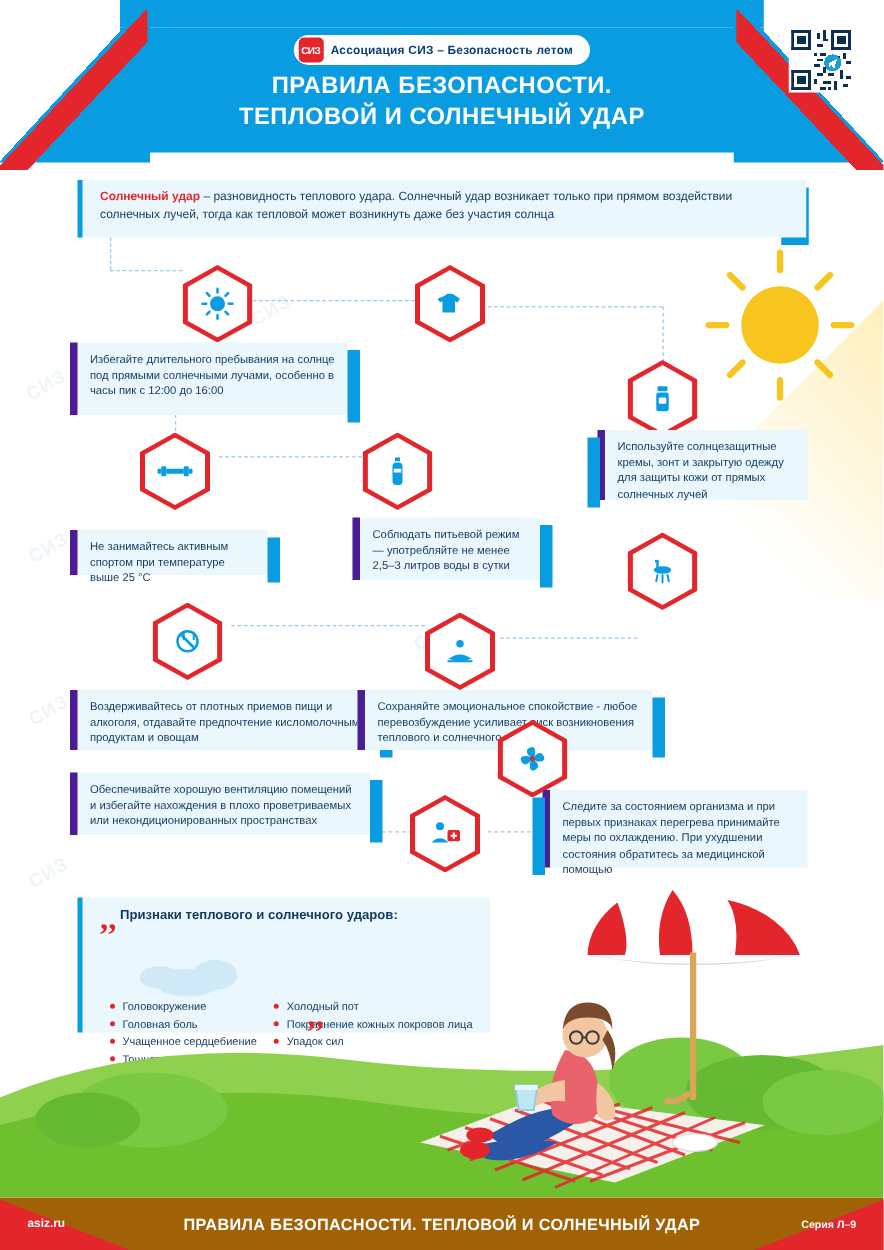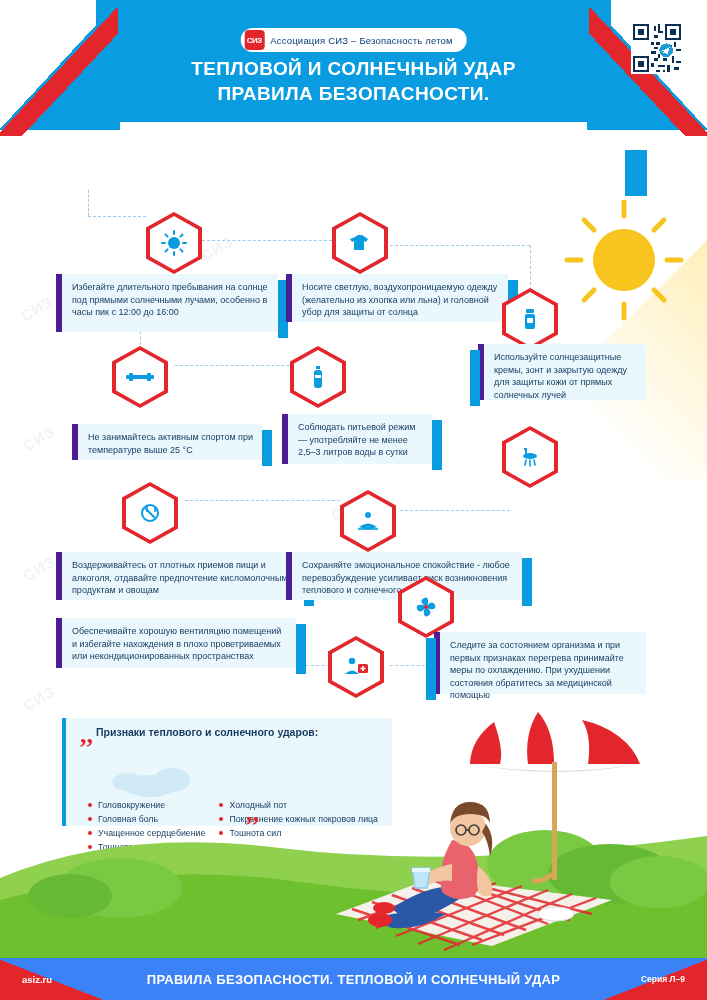--- a/index.html
+++ b/index.html
@@ -49,21 +49,21 @@
     height: 24px; background: #ffffff; border-radius: 12px;
     display: flex; align-items: center; gap: 6px; padding: 0 14px 0 4px;
     white-space: nowrap;
   }
   .assoc-logo {
     width: 20px; height: 20px; border-radius: 4px;
     background: #e3262c; position: relative; flex: none;
     display: flex; align-items: center; justify-content: center;
   }
   .assoc-logo span { color: #fff; font-size: 8px; font-weight: bold; letter-spacing: -0.5px;}
-  .assoc-text { color: #0a3e7a; font-size: 9.5px; font-weight: normal; letter-spacing: .2px; }
+  .assoc-text { color: #0a3e7a; font-size: 9.5px; font-weight: bold; letter-spacing: .2px; }
 
   .poster-title {
     position: absolute; top: 56px; left: 0; width: 707px;
     text-align: center; color: #ffffff; font-weight: bold;
     font-size: 19px; line-height: 25px; letter-spacing: .4px;
   }
   .qr {
     position: absolute; top: 22px; right: 24px; width: 52px; height: 52px;
     background: #ffffff; padding: 2px;
   }
@@ -154,21 +154,21 @@
     position: absolute; color: #e3262c; font-size: 26px;
     font-family: "Liberation Serif", serif; font-weight: bold;
   }
 
   
   .scene { position: absolute; left: 0; bottom: 42px; width: 707px; height: 290px; overflow: hidden; }
 
   
   .footer {
     position: absolute; bottom: 0; left: 0; width: 707px; height: 42px;
-    background: #3b82f6; color: #fff;
+    background: #a16207; color: #fff;
     display: flex; align-items: center; justify-content: center;
   }
   .footer-title { font-size: 13px; font-weight: bold; letter-spacing: .3px; }
   .footer-left {
     position: absolute; left: 22px; top: 50%; transform: translateY(-50%);
     font-size: 9.5px; font-weight: bold; color: #ffffff;
   }
   .footer-right {
     position: absolute; right: 22px; top: 50%; transform: translateY(-50%);
     font-size: 8.5px; font-weight: bold; color: #ffffff;
@@ -203,22 +203,22 @@
   </div>
 
   <div class="assoc-badge">
     <span class="assoc-logo">
         <span>СИЗ</span>
       </span>
     <span class="assoc-text">Ассоциация СИЗ – Безопасность летом</span>
   </div>
 
   <div class="poster-title">
+    <div>ПРАВИЛА БЕЗОПАСНОСТИ.</div>
     <div>ТЕПЛОВОЙ И СОЛНЕЧНЫЙ УДАР</div>
-    <div>ПРАВИЛА БЕЗОПАСНОСТИ.</div>
   </div>
 
   <div class="qr">
     <svg width="48" height="48" viewBox="0 0 21 21" shape-rendering="crispEdges">
       <rect width="21" height="21" fill="#fff"></rect>
       <g fill="#0a2f52">
         <rect x="0" y="0" width="7" height="1"></rect>
           <rect x="0" y="6" width="7" height="1"></rect>
         <rect x="0" y="0" width="1" height="7"></rect>
           <rect x="6" y="0" width="1" height="7"></rect>
@@ -257,20 +257,23 @@
           <rect x="18" y="19" width="2" height="1"></rect>
         <rect x="10" y="20" width="2" height="1"></rect>
           <rect x="13" y="20" width="1" height="1"></rect>
       </g>
       <circle cx="14.5" cy="11.5" r="3" fill="#1f9cd8"></circle>
       <path d="M12.9 11.6 l3.2 -1.4 -1.1 3.4 -0.9 -1.2 -0.9 0.6 0.2 -1z" fill="#fff"></path>
     </svg>
   </div>
 
   <div class="intro-shadow"></div>
+  <div class="intro">
+    <span class="hl">Солнечный удар</span><span> – разновидность теплового удара. Солнечный удар возникает только при прямом воздействии солнечных лучей, тогда как тепловой может возникнуть даже без участия солнца</span>
+  </div>
 
   <div class="sun-beams"></div>
   <div class="sun-wrap">
     <svg width="130" height="130" viewBox="0 0 130 130">
       <g stroke="#f7c51e" stroke-width="5" stroke-linecap="round">
         <line x1="63" y1="6" x2="63" y2="20"></line>
         <line x1="63" y1="108" x2="63" y2="122"></line>
         <line x1="6" y1="64" x2="20" y2="64"></line>
         <line x1="106" y1="64" x2="120" y2="64"></line>
         <line x1="23" y1="24" x2="33" y2="34"></line>
@@ -321,23 +324,20 @@
   <div class="hex" style="top:212px;left:332px">
     <div class="outer"></div>
       <div class="inner"></div>
     <div class="glyph">
       <svg width="28" height="28" viewBox="0 0 28 28">
         <path d="M9 8 L12 6 h4 l3 2 3 2 -2 3 -2 -1 v9 h-10 v-9 l-2 1 -2 -3z" fill="#0a9ce0"></path>
         <path d="M6 22 h16" stroke="#fff" stroke-width="1"></path>
       </svg>
     </div>
   </div>
-  <div class="tile sh" style="top:274px;left:286px;width:222px;height:48px">
-    <span>Носите светлую, воздухопроницаемую одежду (желательно из хлопка или льна) и головной убор для защиты от солнца</span>
-  </div>
 
   <div class="hex" style="top:288px;left:502px">
     <div class="outer"></div>
       <div class="inner"></div>
     <div class="glyph">
       <svg width="28" height="28" viewBox="0 0 28 28">
         <rect x="10" y="4" width="8" height="4" rx="1" fill="#0a9ce0"></rect>
         <rect x="9" y="9" width="10" height="15" rx="2" fill="#0a9ce0"></rect>
         <rect x="11" y="13" width="6" height="5" rx="1" fill="#fff"></rect>
       </svg>
@@ -353,21 +353,21 @@
     <div class="glyph">
       <svg width="30" height="28" viewBox="0 0 30 28">
         <rect x="4" y="10" width="4" height="8" rx="1" fill="#0a9ce0"></rect>
         <rect x="22" y="10" width="4" height="8" rx="1" fill="#0a9ce0"></rect>
         <rect x="8" y="12" width="14" height="4" fill="#0a9ce0"></rect>
         <rect x="1" y="12" width="3" height="4" rx="1" fill="#0a9ce0"></rect>
         <rect x="26" y="12" width="3" height="4" rx="1" fill="#0a9ce0"></rect>
       </svg>
     </div>
   </div>
-  <div class="tile sh" style="top:424px;left:72px;width:190px;height:36px">
+  <div class="tile sh" style="top:424px;left:56px;width:158px;height:36px">
     <span>Не занимайтесь активным спортом при температуре выше 25 °C</span>
   </div>
 
   <div class="hex" style="top:346px;left:290px">
     <div class="outer"></div>
       <div class="inner"></div>
     <div class="glyph">
       <svg width="28" height="28" viewBox="0 0 28 28">
         <rect x="12" y="3" width="4" height="3" fill="#0a9ce0"></rect>
         <rect x="10" y="7" width="8" height="18" rx="3" fill="#0a9ce0"></rect>
@@ -464,21 +464,21 @@
     <div class="signs-cols">
       <ul>
         <li>Головокружение</li>
         <li>Головная боль</li>
         <li>Учащенное сердцебиение</li>
         <li>Тошнота</li>
       </ul>
       <ul>
         <li>Холодный пот</li>
         <li>Покраснение кожных покровов лица</li>
-        <li>Тошнота сил</li>
+        <li>Упадок сил</li>
       </ul>
     </div>
   </div>
   <div class="quote" style="top:798px;left:246px">,,</div>
 
   <div class="scene">
     <svg width="707" height="290" viewBox="0 0 707 290">
 
       <path d="M0 210 q120 -50 280 -30 q180 22 427 -12 v122 H0z" fill="#8fd14f"></path>
       <path d="M0 232 q150 -40 300 -18 q200 28 407 -4 v80 H0z" fill="#6fc02e"></path>

